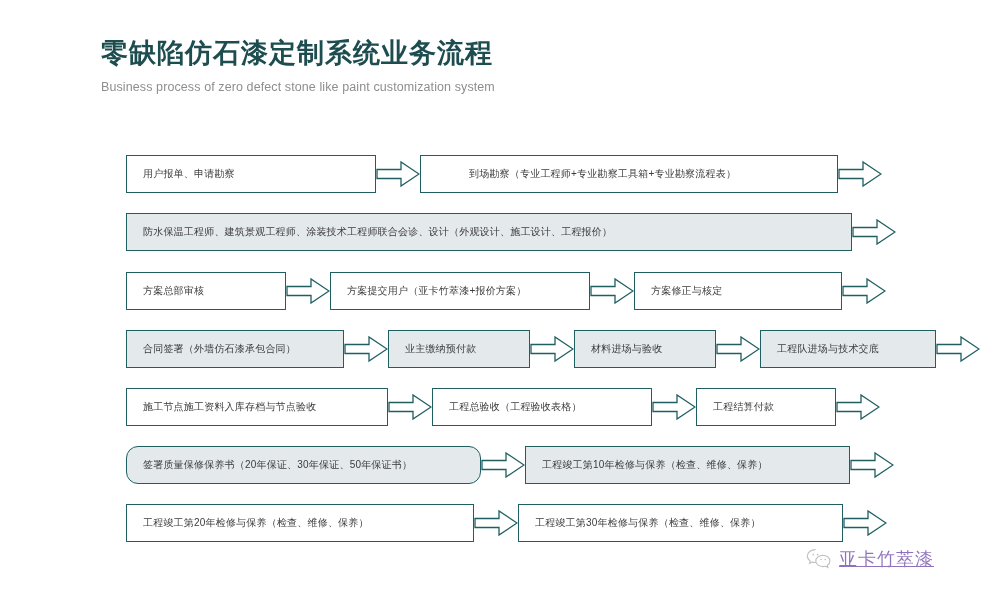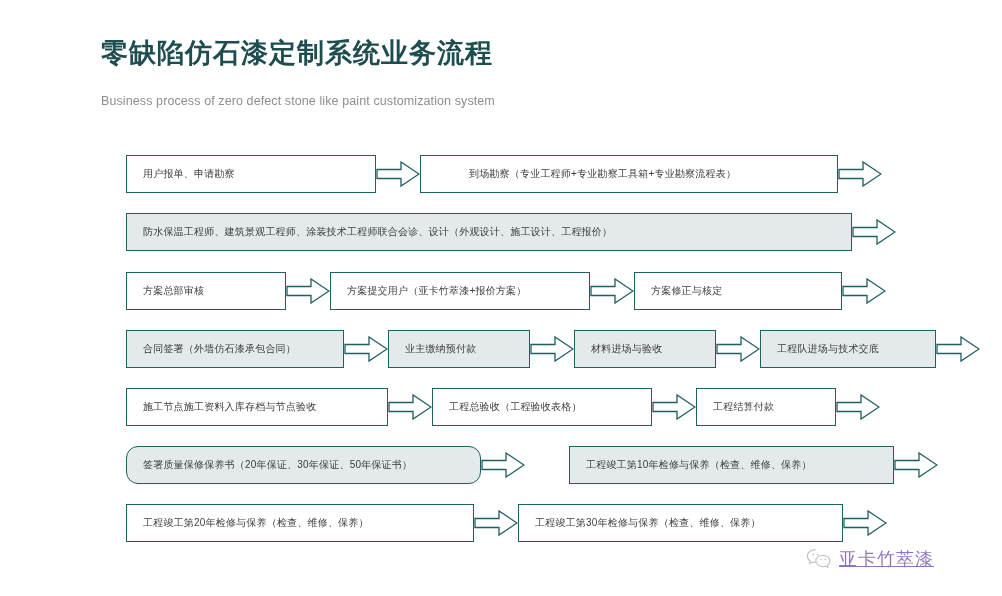--- a/index.html
+++ b/index.html
@@ -30,21 +30,21 @@
   }
   .title {
     font-size: 27px;
     font-weight: bold;
     color: #1d4d4f;
     letter-spacing: 1px;
     line-height: 34px;
     white-space: nowrap;
   }
   .subtitle {
-    margin-top: 23px;
+    margin-top: 9px;
     font-size: 12.5px;
     color: #8e8e8e;
     letter-spacing: 0.1px;
     line-height: 16px;
     white-space: nowrap;
   }
 
   
   .flow {
     position: absolute;
@@ -252,21 +252,21 @@
       <div class="row" style="top: 446px;">
         <div class="node">
           <div class="box fill" style="width: 355px; border-radius: 12px;">签署质量保修保养书（20年保证、30年保证、50年保证书）</div>
           <span class="arrow">
             <svg viewBox="0 0 44 30" width="44" height="30" xmlns="http://www.w3.org/2000/svg">
               <path d="M1 10.5 H25 V3 L43 15 L25 27 V19.5 H1 Z" fill="none" stroke="#1f5f62" stroke-width="1.3" stroke-linejoin="miter"></path>
             </svg>
           </span>
         </div>
         <div class="node">
-          <div class="box fill" style="width: 325px; margin-left: 44px;">工程竣工第10年检修与保养（检查、维修、保养）</div>
+          <div class="box fill" style="width: 325px;">工程竣工第10年检修与保养（检查、维修、保养）</div>
           <span class="arrow">
             <svg viewBox="0 0 44 30" width="44" height="30" xmlns="http://www.w3.org/2000/svg">
               <path d="M1 10.5 H25 V3 L43 15 L25 27 V19.5 H1 Z" fill="none" stroke="#1f5f62" stroke-width="1.3" stroke-linejoin="miter"></path>
             </svg>
           </span>
         </div>
       </div>
       <div class="row" style="top: 504px;">
         <div class="node">
           <div class="box" style="width: 348px;">工程竣工第20年检修与保养（检查、维修、保养）</div>

